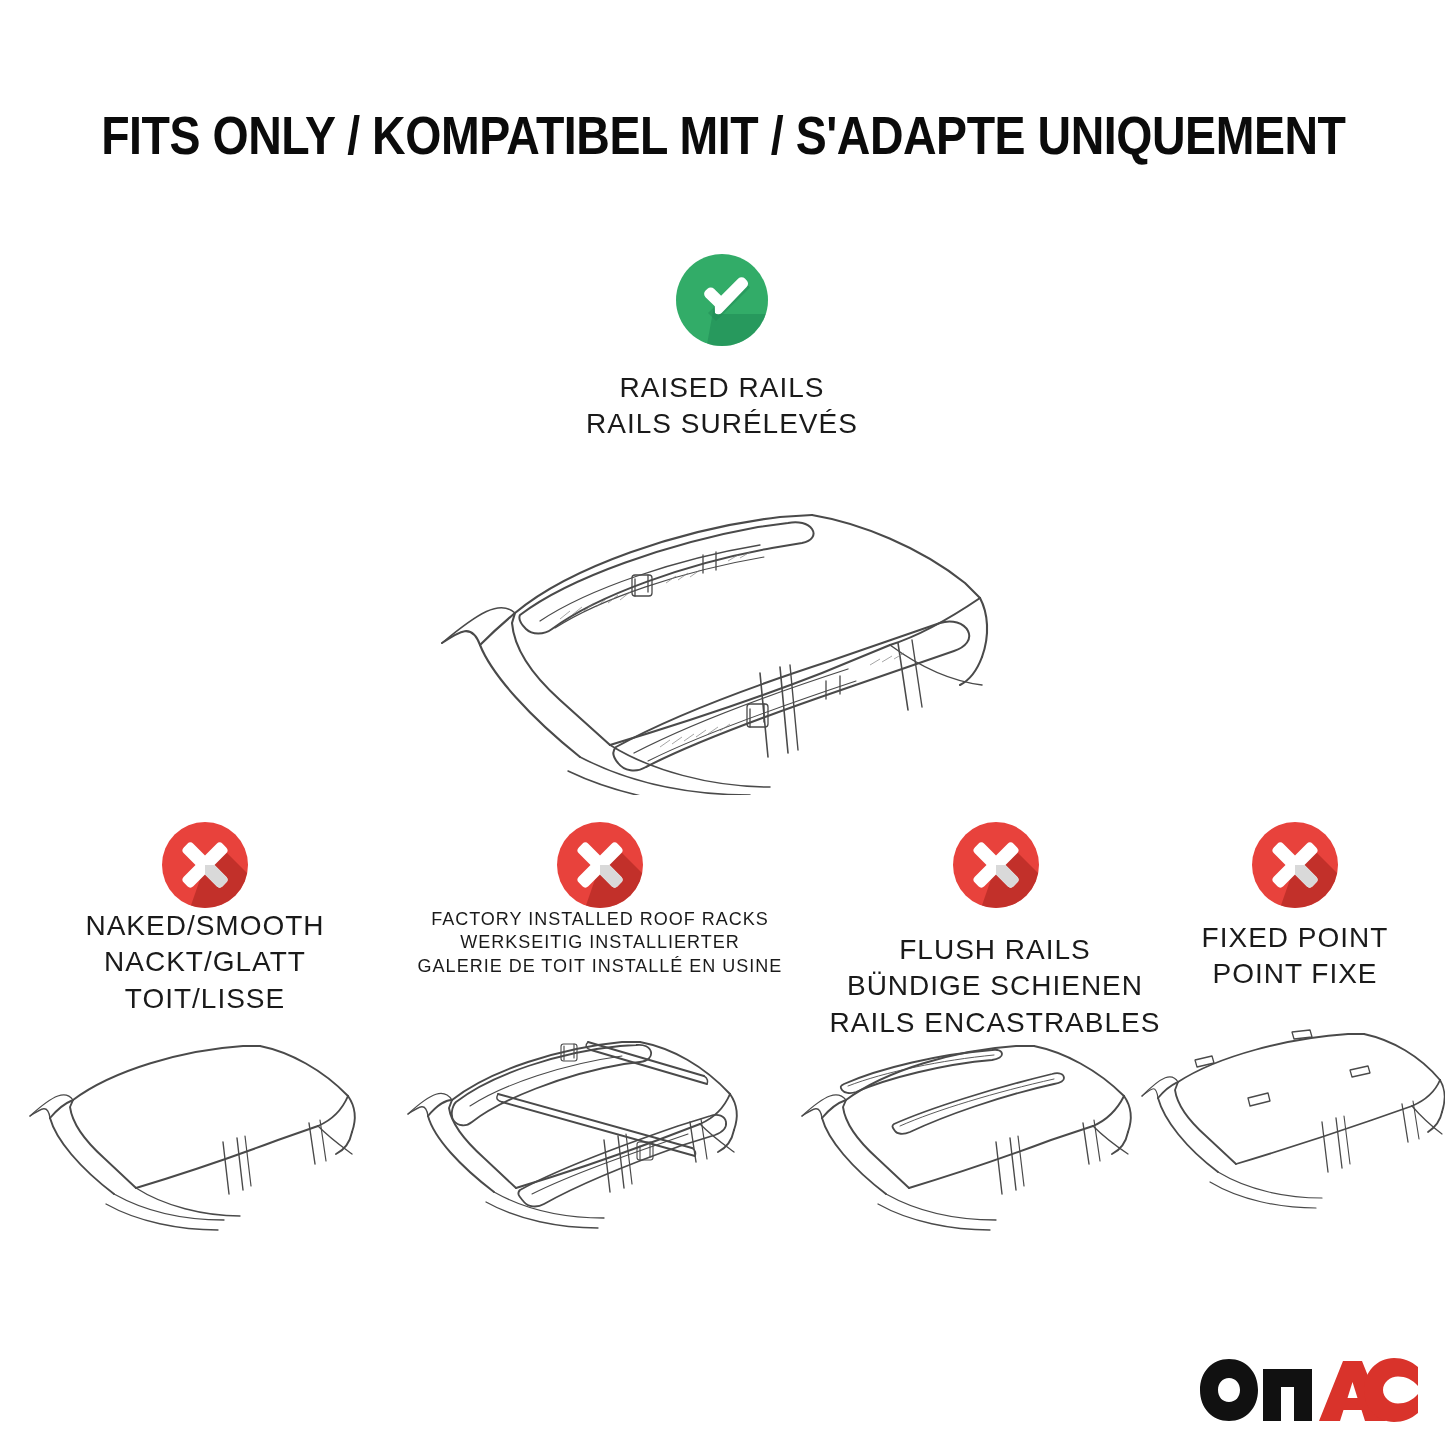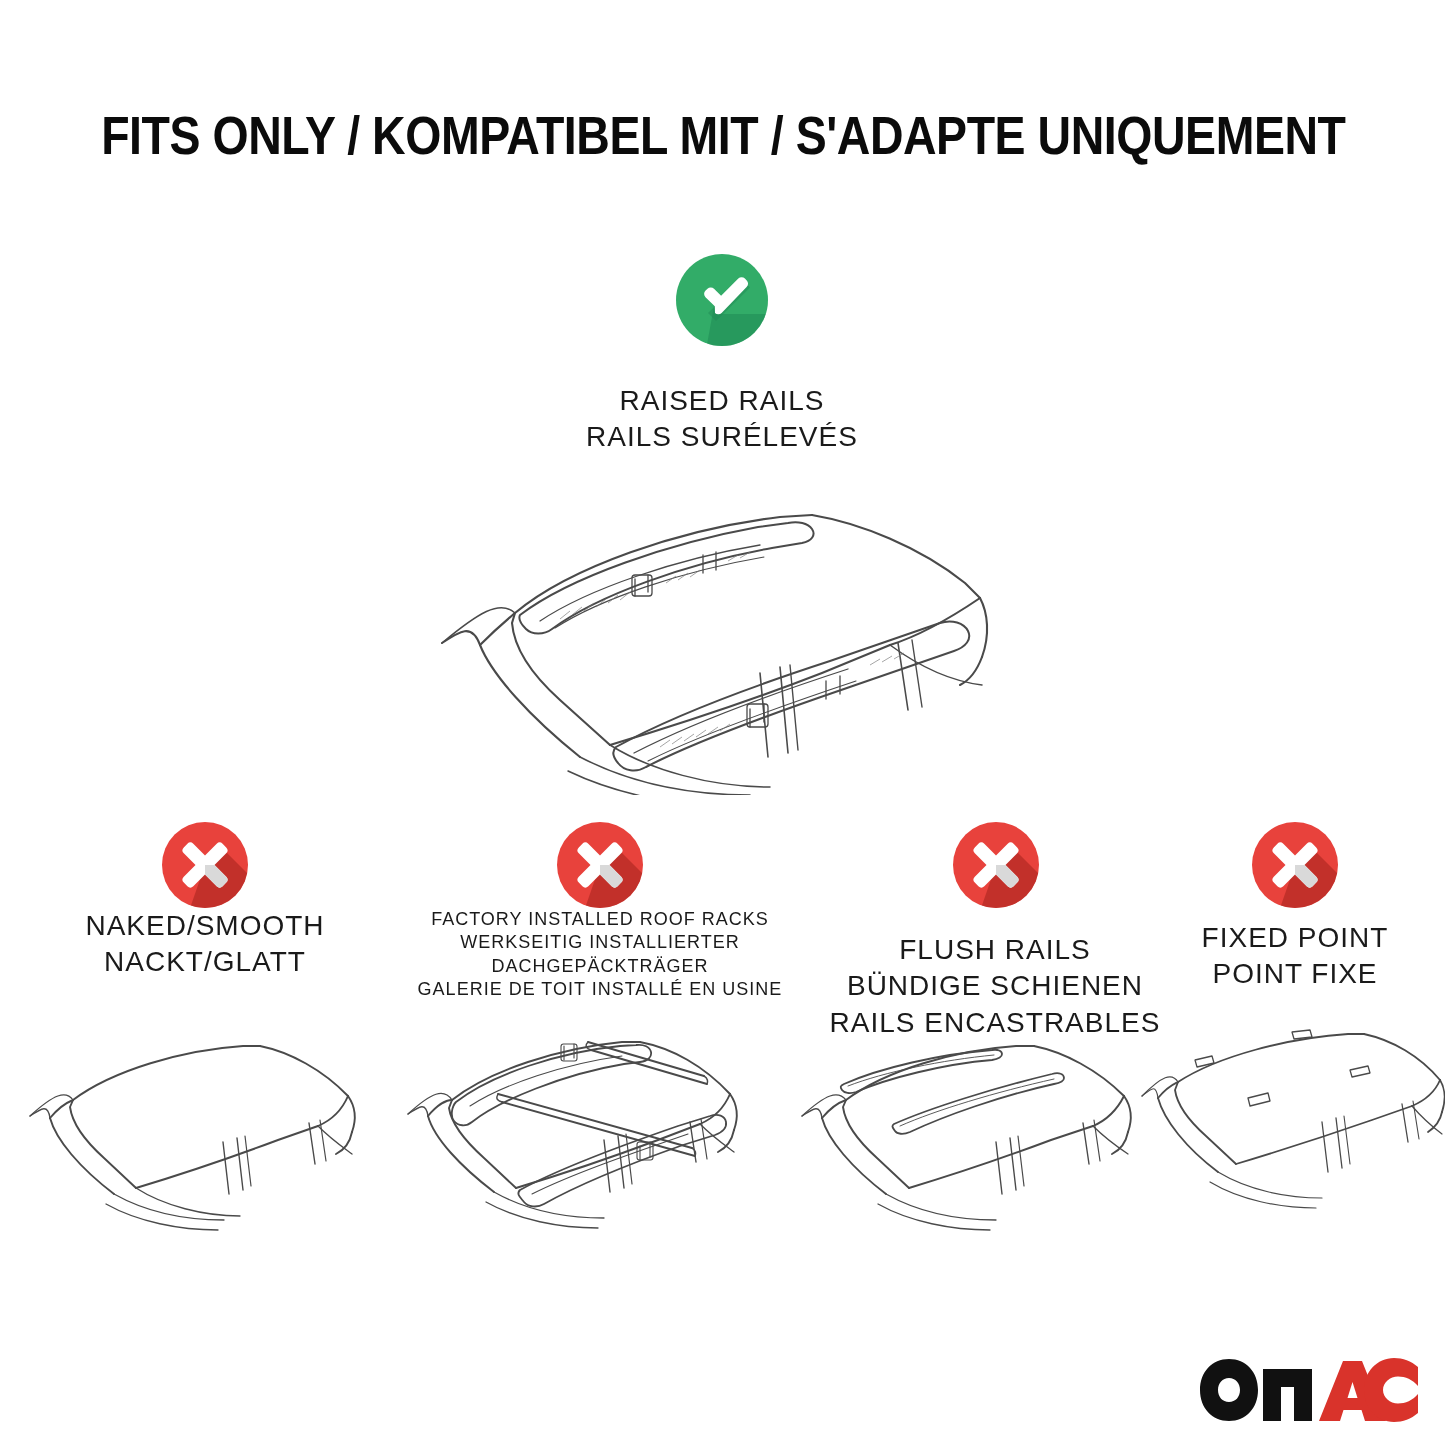--- a/index.html
+++ b/index.html
@@ -66,21 +66,21 @@
       </defs>
       <circle cx="46" cy="46" r="46" fill="#32AC68"></circle>
       <g clip-path="url(#gclip)">
         <path d="M38 52 L46 60 L92 60 L92 96 L30 96 Z" fill="#1F8A53" opacity="0.55"></path>
         <path d="M66.5 26 L74 33.5 L40 67 L32 59 Z" fill="#1F8A53" opacity="0.5"></path>
       </g>
       <path d="M38.8 52.2 L29.5 43.2 a4.6 4.6 0 0 1 0.1 -6.7 l1.9 -1.8 a4.6 4.6 0 0 1 6.5 0.1 l7.1 7.0 L62.3 24.6 a4.6 4.6 0 0 1 6.6 0 l1.8 1.9 a4.6 4.6 0 0 1 -0.1 6.6 L45.6 58.9 a4.6 4.6 0 0 1 -6.6 0.05 Z" fill="#FFFFFF"></path>
     </svg>
   </div>
 
-  <div class="label-block label-main" style="left:422px;top:383px;width:600px;">
+  <div class="label-block label-main" style="left:422px;top:370px;width:600px;">
     <div>RAISED RAILS</div>
     <div>RAILS SURÉLEVÉS</div>
   </div>
 
   <div class="roof" style="left:420px;top:495px;width:600px;height:300px;">
     <svg width="600" height="300" viewBox="0 0 600 300">
       <g fill="none" stroke="#4A4A4A" stroke-width="2.1" stroke-linejoin="round" stroke-linecap="round">
 
         <path d="M95 118 C150 72 260 34 360 22 L392 20"></path>
         <path d="M392 20 C440 28 500 52 545 88 L560 103"></path>
@@ -158,20 +158,21 @@
                L31.3 21.8 a4.2 4.2 0 0 0 -5.9 0 l-3.6 3.6 a4.2 4.2 0 0 0 0 5.9 L33.5 43
                L21.8 54.7 a4.2 4.2 0 0 0 0 5.9 l3.6 3.6 a4.2 4.2 0 0 0 5.9 0 L43 52.5
                L54.7 64.2 a4.2 4.2 0 0 0 5.9 0 l3.6 -3.6 a4.2 4.2 0 0 0 0 -5.9 Z" fill="#FFFFFF"></path>
       <path d="M43 43 L52.5 43 L64.2 54.7 a4.2 4.2 0 0 1 0 5.9 l-3.6 3.6 a4.2 4.2 0 0 1 -5.9 0 L43 52.5 Z" fill="#D9D9D9"></path>
     </svg>
   </div>
 
   <div class="label-block label-main" style="left:35px;top:908px;width:340px;">
     <div>NAKED/SMOOTH</div>
     <div>NACKT/GLATT</div>
+    <div>TOIT/LISSE</div>
   </div>
 
   <div class="roof" style="left:18px;top:1022px;width:350px;height:210px;">
     <svg width="350" height="210" viewBox="0 0 350 210">
       <g fill="none" stroke="#4A4A4A" stroke-width="1.9" stroke-linejoin="round" stroke-linecap="round">
         <path d="M55 78 C95 48 165 28 225 24 L242 24"></path>
         <path d="M242 24 C272 30 305 48 330 74"></path>
         <path d="M55 78 L52 85 C54 100 66 118 86 136 L118 166"></path>
         <path d="M118 166 C158 154 212 136 260 118 L300 104"></path>
         <path d="M300 104 C314 98 324 88 330 74"></path>
@@ -209,21 +210,20 @@
                L31.3 21.8 a4.2 4.2 0 0 0 -5.9 0 l-3.6 3.6 a4.2 4.2 0 0 0 0 5.9 L33.5 43
                L21.8 54.7 a4.2 4.2 0 0 0 0 5.9 l3.6 3.6 a4.2 4.2 0 0 0 5.9 0 L43 52.5
                L54.7 64.2 a4.2 4.2 0 0 0 5.9 0 l3.6 -3.6 a4.2 4.2 0 0 0 0 -5.9 Z" fill="#FFFFFF"></path>
       <path d="M43 43 L52.5 43 L64.2 54.7 a4.2 4.2 0 0 1 0 5.9 l-3.6 3.6 a4.2 4.2 0 0 1 -5.9 0 L43 52.5 Z" fill="#D9D9D9"></path>
     </svg>
   </div>
 
   <div class="label-block label-small" style="left:370px;top:908px;width:460px;">
     <div>FACTORY INSTALLED ROOF RACKS</div>
     <div>WERKSEITIG INSTALLIERTER</div>
-    <div>DACHGEPÄCKTRÄGER</div>
     <div>GALERIE DE TOIT INSTALLÉ EN USINE</div>
   </div>
 
   <div class="roof" style="left:392px;top:1012px;width:380px;height:220px;">
     <svg width="380" height="220" viewBox="0 0 380 220">
       <g fill="none" stroke="#4A4A4A" stroke-width="1.9" stroke-linejoin="round" stroke-linecap="round">
 
         <path d="M60 88 C98 58 168 36 230 30 L248 30"></path>
         <path d="M248 30 C280 36 312 54 338 82"></path>
         <path d="M60 88 L57 96 C59 110 72 128 92 146 L124 176"></path>

